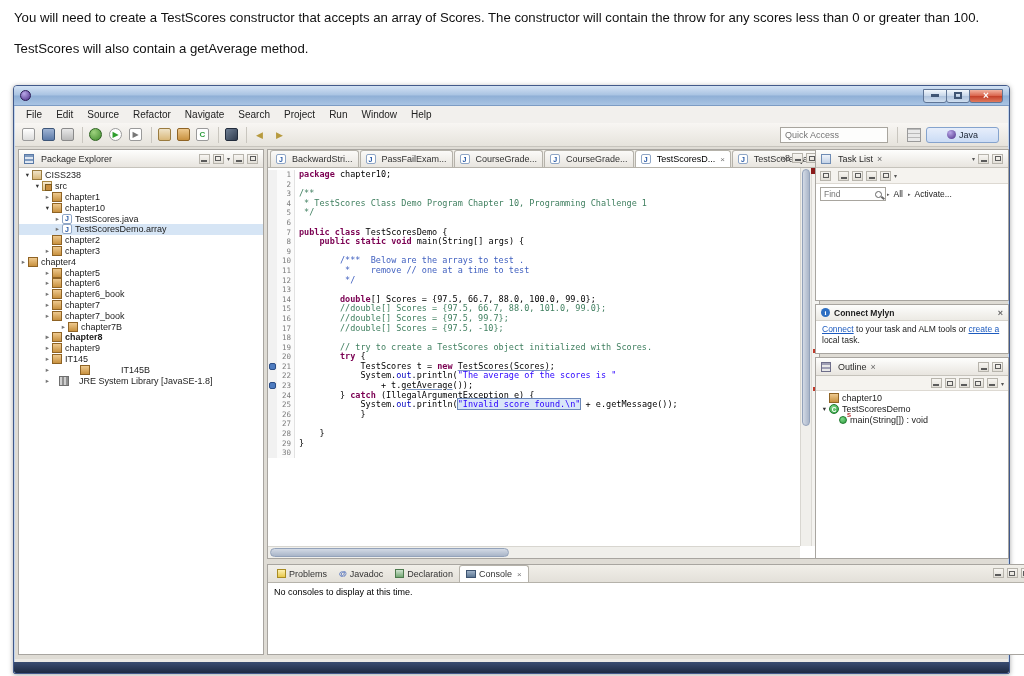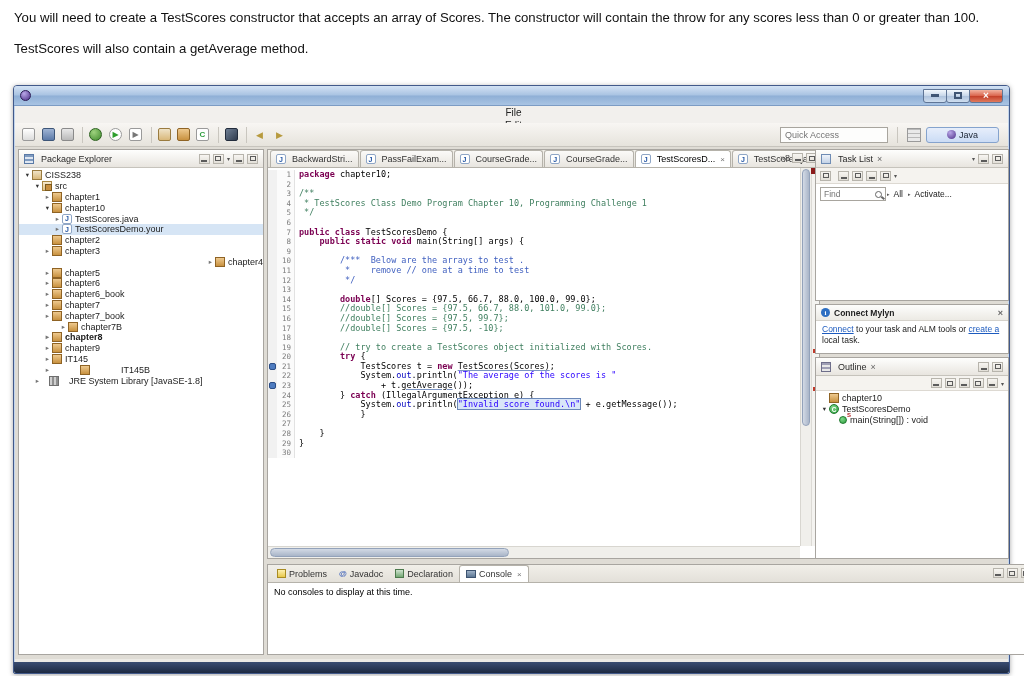--- a/index.html
+++ b/index.html
@@ -28,21 +28,21 @@
             background:linear-gradient(#f3f8fd,#c6d6e9 50%,#aec2dc 50%,#cfdeef);
             display:flex; align-items:center; justify-content:center;
             border-radius:0 0 3px 3px; }
   .winbtn .bar { width:8px; height:3px; background:#3f5574; }
   .winbtn .box { width:8px; height:7px; border:2px solid #3f5574; }
   .winbtn.close { background:linear-gradient(#f2b3a0,#d9624a 50%,#c23e27 50%,#e07a5e);
                   color:#fff; font-size:10px; font-weight:bold; width:34px; }
 
   .menubar { position:absolute; left:1px; top:20px; right:1px; height:18px;
              background:#f2f0ed; border-bottom:1px solid #d8d5cf; padding-left:4px;
-             display:flex; align-items:center;flex-direction:column; }
+             display:flex; align-items:center; }
   .menu-item { font-size:10px; color:#222; padding:1px 7px; }
 
   .toolbar { position:absolute; left:1px; top:37px; right:1px; height:24px;
              background:linear-gradient(#f8f6f3,#e6e3dc); border-bottom:1px solid #c7c4bd;
              display:flex; align-items:center; padding:0 5px; }
   .tbtn { display:flex; align-items:center; margin-right:2px; padding:2px;
           border-radius:2px; }
   .tg { width:13px; height:13px; border-radius:2px; display:flex; align-items:center;
         justify-content:center; font-size:8px; }
   .dd, .dd2 { font-size:5px; color:#555; margin-left:1px; }
@@ -362,33 +362,33 @@
             <span class="tlabel">chapter10</span>
           </div>
           <div class="trow" style="padding-left: 34px;">
             <span class="arrow collapsed">▸</span>
             <span class="tico ic-java">J</span>
             <span class="tlabel">TestScores.java</span>
           </div>
           <div class="trow selected" style="padding-left: 34px;">
             <span class="arrow collapsed">▸</span>
             <span class="tico ic-java">J</span>
-            <span class="tlabel">TestScoresDemo.your</span>
+            <span class="tlabel">TestScoresDemo.array</span>
           </div>
           <div class="trow" style="padding-left: 24px;">
             <span class="arrow none"></span>
             <span class="tico ic-package"></span>
             <span class="tlabel">chapter2</span>
           </div>
           <div class="trow" style="padding-left: 24px;">
             <span class="arrow collapsed">▸</span>
             <span class="tico ic-package"></span>
             <span class="tlabel">chapter3</span>
           </div>
-          <div class="trow" style=" justify-content: flex-end;">
+          <div class="trow" style="">
             <span class="arrow collapsed">▸</span>
             <span class="tico ic-package"></span>
             <span class="tlabel">chapter4</span>
           </div>
           <div class="trow" style="padding-left: 24px;">
             <span class="arrow collapsed">▸</span>
             <span class="tico ic-package"></span>
             <span class="tlabel">chapter5</span>
           </div>
           <div class="trow" style="padding-left: 24px;">
@@ -429,21 +429,21 @@
           <div class="trow" style="padding-left: 24px;">
             <span class="arrow collapsed">▸</span>
             <span class="tico ic-package"></span>
             <span class="tlabel">IT145</span>
           </div>
           <div class="trow" style="padding-left: 24px; gap: 28px;">
             <span class="arrow collapsed">▸</span>
             <span class="tico ic-package"></span>
             <span class="tlabel">IT145B</span>
           </div>
-          <div class="trow" style="padding-left: 14px; gap: 7px;">
+          <div class="trow" style="padding-left: 24px; gap: 7px;">
             <span class="arrow collapsed">▸</span>
             <span class="tico ic-library"></span>
             <span class="tlabel">JRE System Library [JavaSE-1.8]</span>
           </div>
         </div>
     </div>
 
     <div class="panel editor">
       <div class="etabbar">
           <div class="etab">

